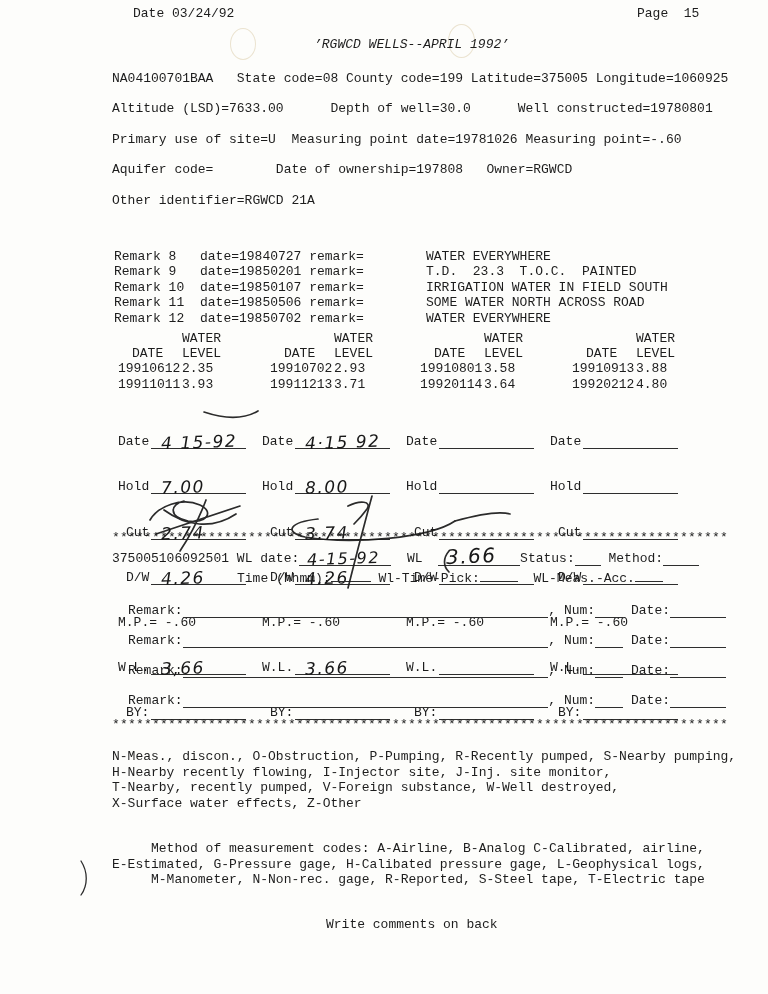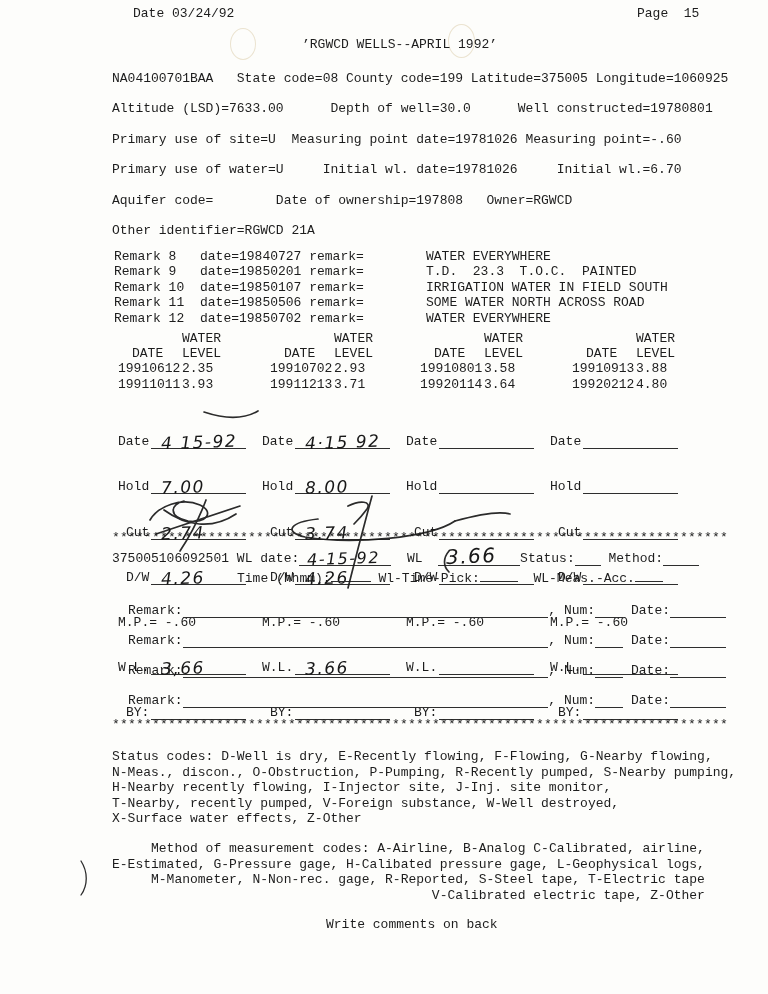--- a/index.html
+++ b/index.html
@@ -77,27 +77,26 @@
 <body>
 
 <div class="page">
 
   <div class="stain" style="left:230px;top:28px;width:24px;height:30px;"></div>
   <div class="stain" style="left:448px;top:24px;width:25px;height:32px;"></div>
 
   <div class="abs" style="left:133px;top:6px;">Date 03/24/92</div>
   <div class="abs" style="left:637px;top:6px;">Page  15</div>
 
-  <div class="abs" style="left:302px;top:37px;">’RGWCD WELLS--APRIL 1992’</div>
+  <div class="abs" style="left:314px;top:37px;font-style:italic;">’RGWCD WELLS--APRIL 1992’</div>
 
   <div class="block site-info">
     <div>NA04100701BAA   State code=08 County code=199 Latitude=375005 Longitude=1060925</div>
     <div>Altitude (LSD)=7633.00      Depth of well=30.0      Well constructed=19780801</div>
     <div>Primary use of site=U  Measuring point date=19781026 Measuring point=-.60</div>
-    <div>Primary use of water=U     Initial wl. date=19781026     Initial wl.=6.70</div>
     <div>Aquifer code=        Date of ownership=197808   Owner=RGWCD</div>
     <div>Other identifier=RGWCD 21A</div>
   </div>
 
   <div class="block remarks">
     <div class="remark-row">
       <span>Remark 8</span>
       <span>date=19840727 remark=</span>
       <span>WATER EVERYWHERE</span>
     </div>
@@ -276,32 +275,30 @@
       <span>, Num:</span>
       <span class="uline" style="width:28px;"></span>
       <span> </span>
       <span>Date:</span>
       <span class="uline" style="width:56px;"></span>
   </div>
 
   <div class="abs divider" style="top:717px;">*****************************************************************************</div>
 
   <div class="block codes" style="top:749px;">
-    <div>Status codes: D-Well is dry, E-Recently flowing, F-Flowing, G-Nearby flowing,</div>
     <div>N-Meas., discon., O-Obstruction, P-Pumping, R-Recently pumped, S-Nearby pumping,</div>
     <div>H-Nearby recently flowing, I-Injector site, J-Inj. site monitor,</div>
     <div>T-Nearby, recently pumped, V-Foreign substance, W-Well destroyed,</div>
     <div>X-Surface water effects, Z-Other</div>
   </div>
 
   <div class="block codes" style="top:841px;text-align:right;">
     <div>Method of measurement codes: A-Airline, B-Analog C-Calibrated, airline,</div>
     <div>E-Estimated, G-Pressure gage, H-Calibated pressure gage, L-Geophysical logs,</div>
     <div>M-Manometer, N-Non-rec. gage, R-Reported, S-Steel tape, T-Electric tape</div>
-    <div>V-Calibrated electric tape, Z-Other</div>
   </div>
 
   <div class="abs" style="left:326px;top:917px;">Write comments on back</div>
 
   <svg class="ink-overlay" width="768" height="994" viewBox="0 0 768 994">
     <g stroke="#1a1a1a" stroke-width="1.7" fill="none" stroke-linecap="round" opacity="0.92">
 
       <path d="M204,412 C228,420 246,418 258,411"></path>
 
       <path d="M150,520 C158,506 182,497 200,505 C215,512 206,524 188,521 C168,517 170,504 184,501"></path>

